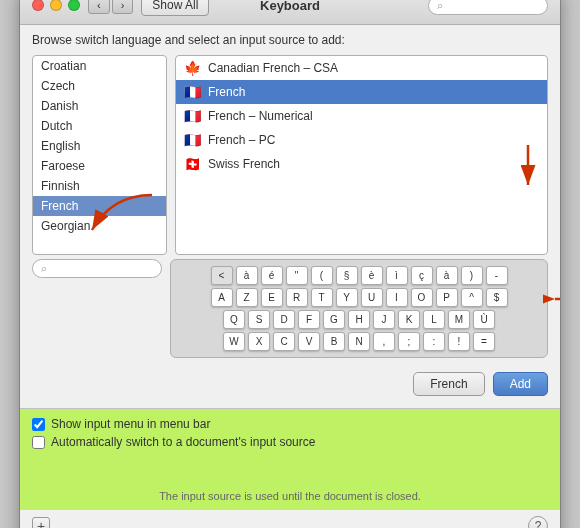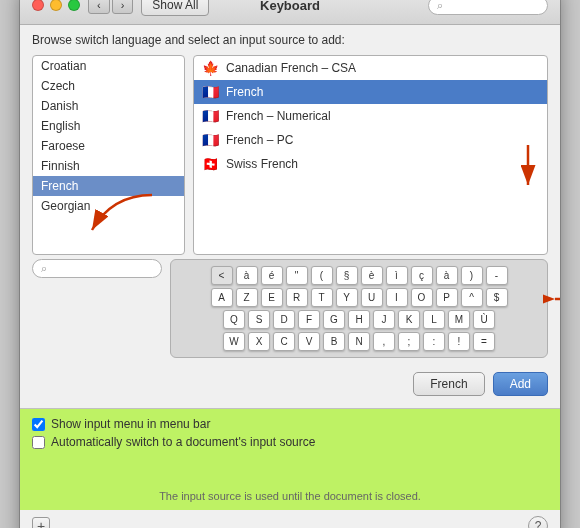--- a/index.html
+++ b/index.html
@@ -104,21 +104,21 @@
       padding: 8px 12px 12px;
     }
 
     .instruction {
       font-size: 12px;
       color: #333;
       margin-bottom: 8px;
     }
 
     .language-list {
-      width: 153px;
+      width: 135px;
       background: white;
       border: 1px solid #b0b0b0;
       border-radius: 4px;
       overflow: hidden;
       height: 200px;
       overflow-y: auto;
     }
 
     .language-list::-webkit-scrollbar { width: 8px; }
     .language-list::-webkit-scrollbar-track { background: #f0f0f0; }
@@ -322,20 +322,21 @@
 
   <div class="content">
     <div class="instruction">Browse switch language and select an input source to add:</div>
 
     <div class="lists-wrapper" style="position:relative; display:flex; gap:8px; margin-bottom:4px;">
 
       <div class="language-list">
         <div class="lang-item">Croatian</div>
         <div class="lang-item">Czech</div>
         <div class="lang-item">Danish</div>
+        <div class="lang-item">Dutch</div>
         <div class="lang-item">English</div>
         <div class="lang-item">Faroese</div>
         <div class="lang-item">Finnish</div>
         <div class="lang-item selected">French</div>
         <div class="lang-item">Georgian</div>
 
       </div>
 
       <div class="input-sources-list">
         <div class="source-item">

